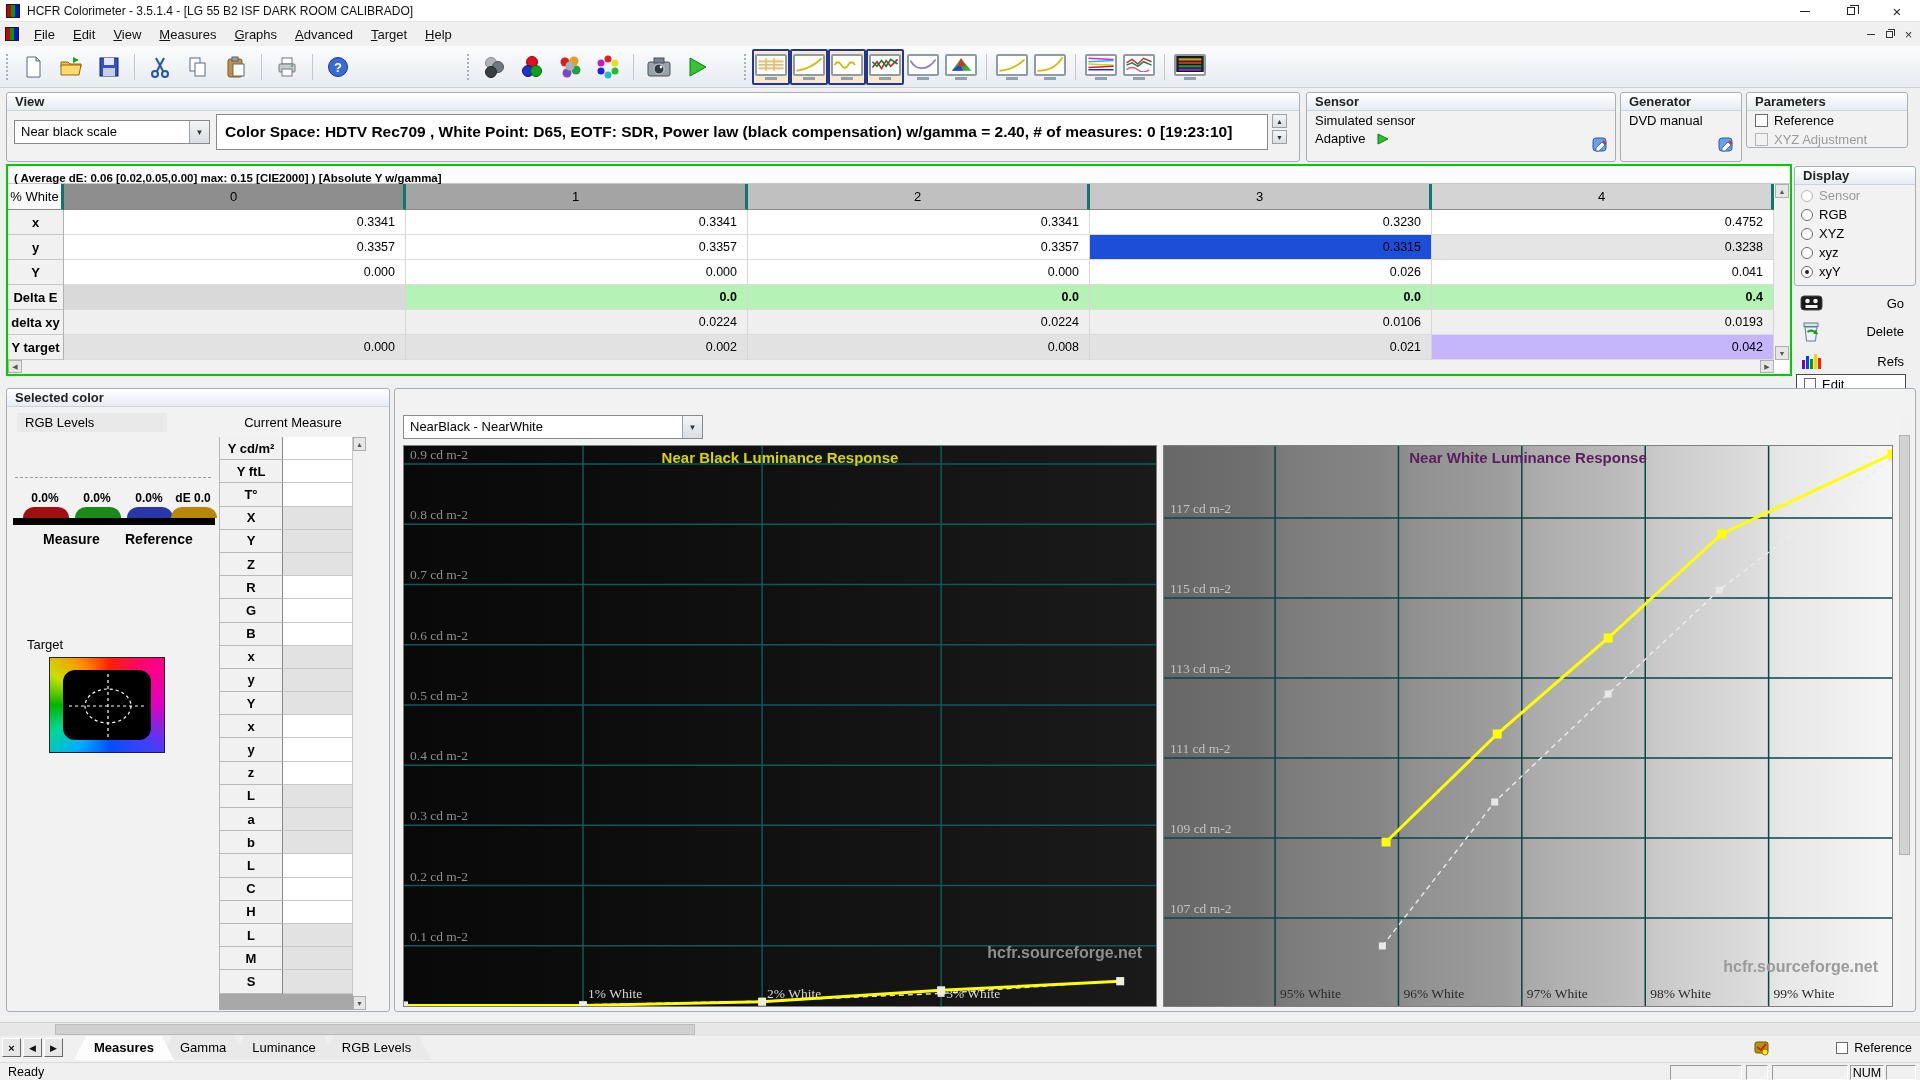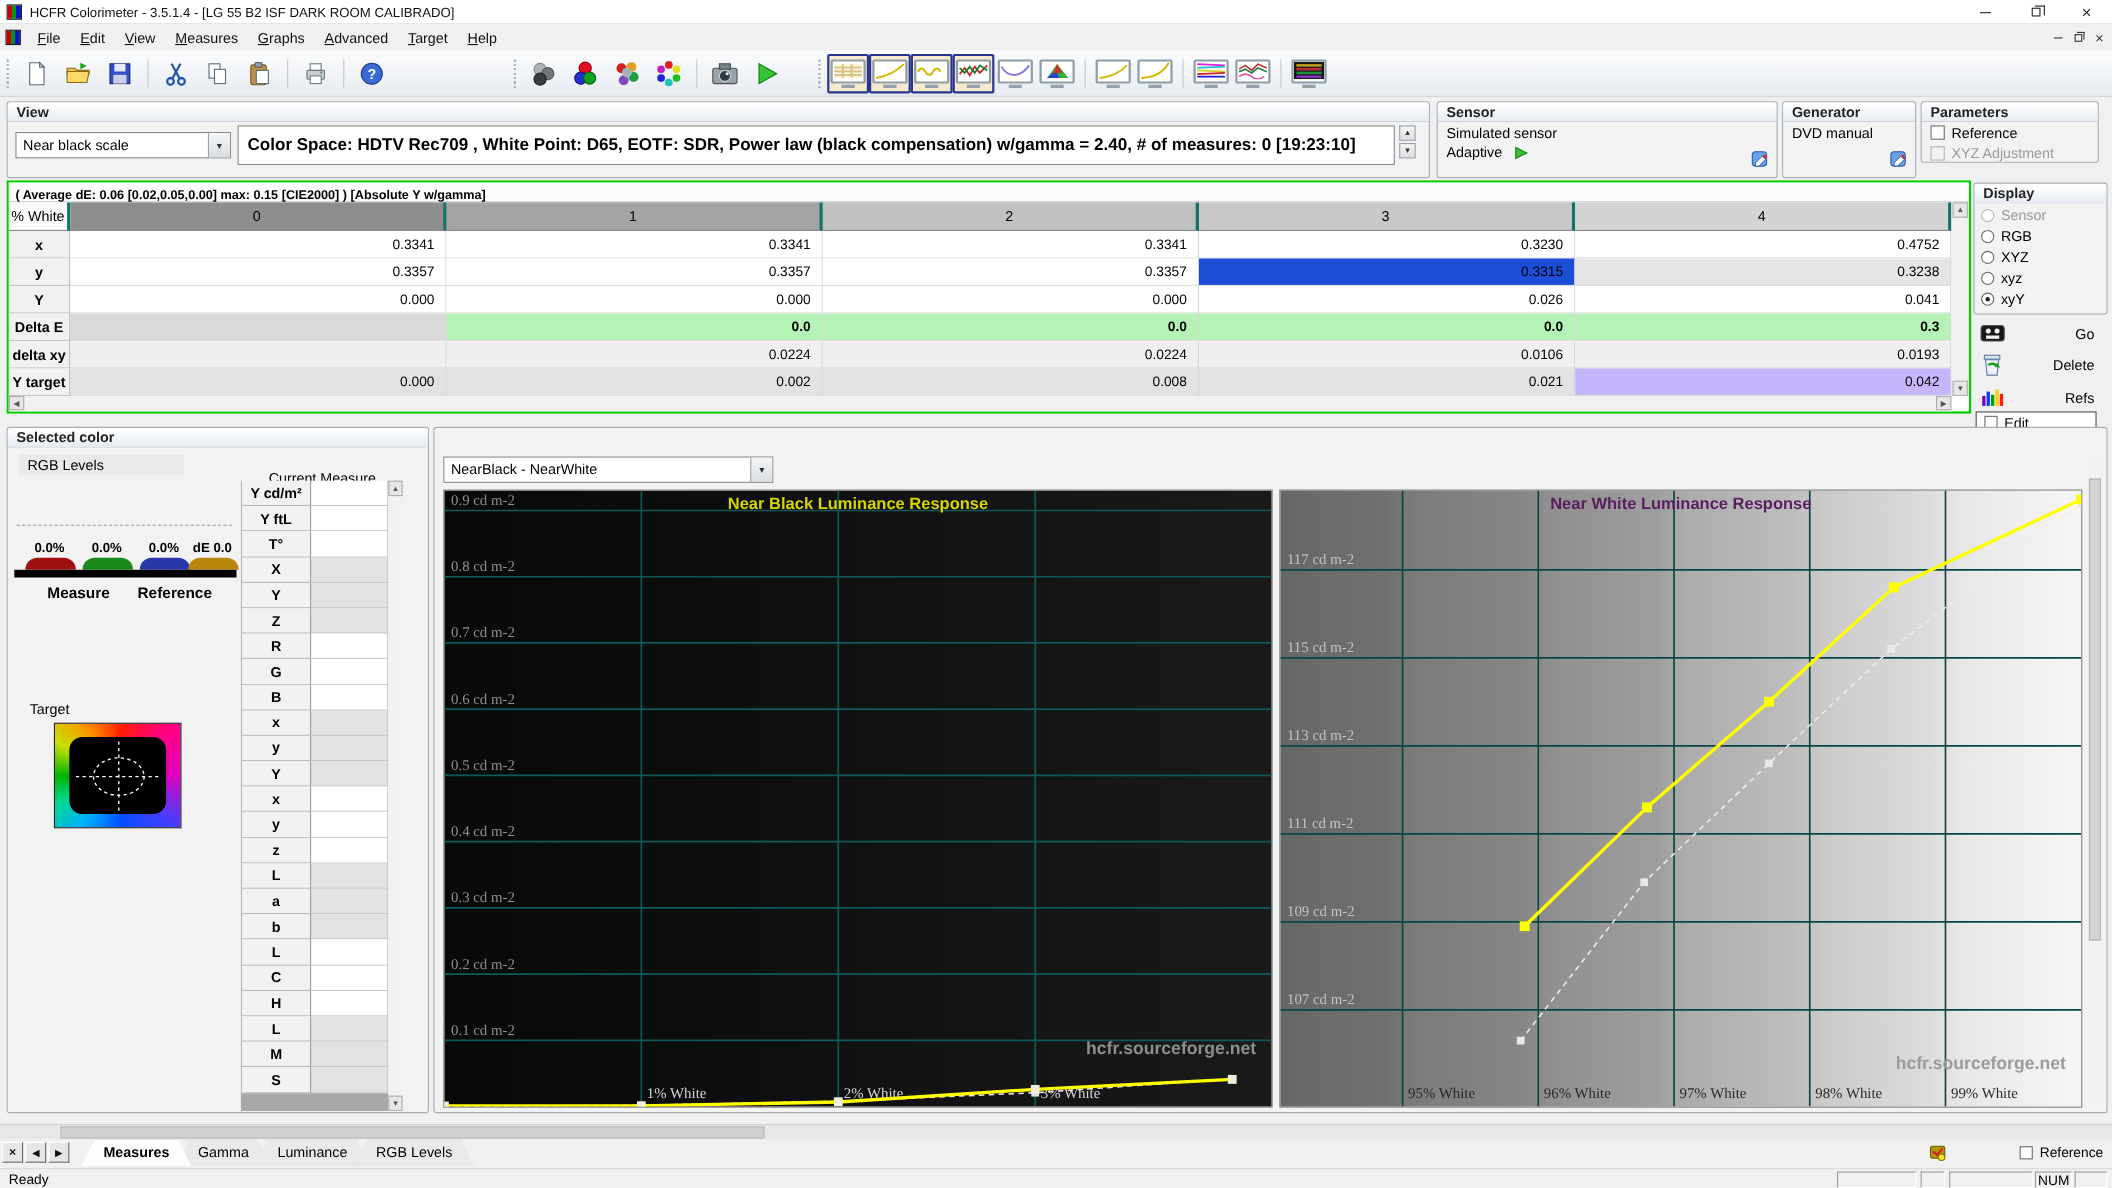--- a/index.html
+++ b/index.html
@@ -493,21 +493,21 @@
         <div class="mcell" style="background:#ffffff">0.000</div>
         <div class="mcell" style="background:#ffffff">0.000</div>
         <div class="mcell" style="background:#ffffff">0.000</div>
         <div class="mcell" style="background:#ffffff">0.026</div>
         <div class="mcell" style="background:#ffffff">0.041</div>
         <div class="mlabel">Delta E</div>
         <div class="mcell bold" style="background:#d9d9d9"></div>
         <div class="mcell bold" style="background:#b5f2b5">0.0</div>
         <div class="mcell bold" style="background:#b5f2b5">0.0</div>
         <div class="mcell bold" style="background:#b5f2b5">0.0</div>
-        <div class="mcell bold" style="background:#b5f2b5">0.3</div>
+        <div class="mcell bold" style="background:#b5f2b5">0.4</div>
         <div class="mlabel">delta xy</div>
         <div class="mcell" style="background:#efefef"></div>
         <div class="mcell" style="background:#efefef">0.0224</div>
         <div class="mcell" style="background:#efefef">0.0224</div>
         <div class="mcell" style="background:#efefef">0.0106</div>
         <div class="mcell" style="background:#efefef">0.0193</div>
         <div class="mlabel">Y target</div>
         <div class="mcell" style="background:#e2e2e2">0.000</div>
         <div class="mcell" style="background:#e2e2e2">0.002</div>
         <div class="mcell" style="background:#e2e2e2">0.008</div>
@@ -578,21 +578,21 @@
     <span>Refs</span>
   </div>
   <div class="editbox" style="left:1796px;top:374px;width:110px;height:20px">
     <span class="cbx" style="width:12px;height:12px"></span>
     <span>Edit</span>
   </div>
 
   <div class="gb" style="left:6px;top:388px;width:384px;height:624px">
     <div class="gbt">Selected color</div>
     <div class="recess" style="position:absolute;left:10px;top:24px;width:150px">RGB Levels</div>
-    <div style="position:absolute;left:212px;top:38px;width:148px;text-align:center">Current Measure</div>
+    <div style="position:absolute;left:212px;top:26px;width:148px;text-align:center">Current Measure</div>
 
     <div style="position:absolute;left:8px;top:88px;width:196px;border-top:1px dashed #9a9a9a"></div>
     <div id="bar-labels">
         <span class="barlabel" style="left:14px;top:102px">0.0%</span>
         <span class="barlabel" style="left:66px;top:102px">0.0%</span>
         <span class="barlabel" style="left:118px;top:102px">0.0%</span>
         <span class="barlabel" style="left:162px;top:102px">dE 0.0</span>
       </div>
     <div id="bar-humps">
         <span class="hump" style="left:16px;top:118px;width:46px;background:#a01010"></span>

